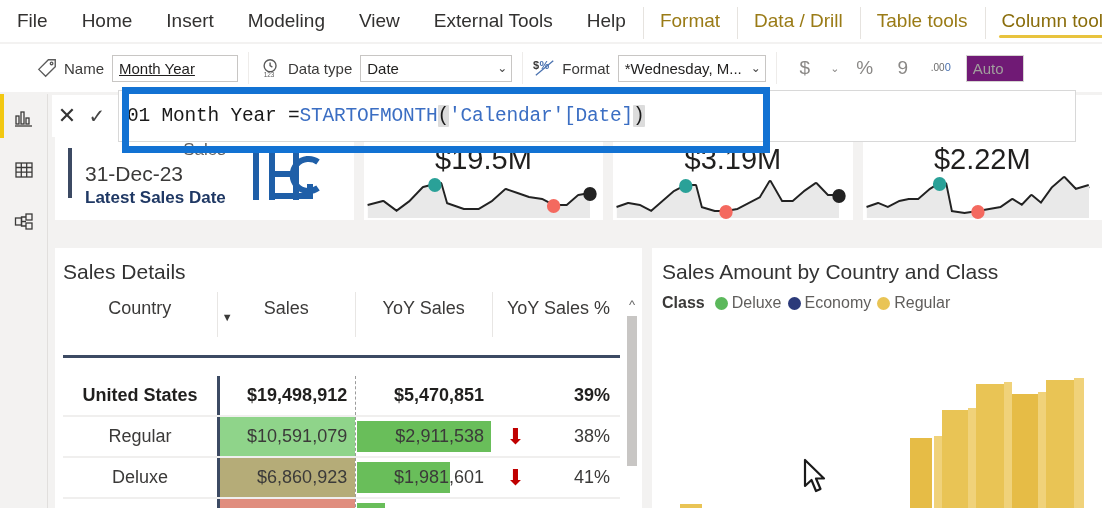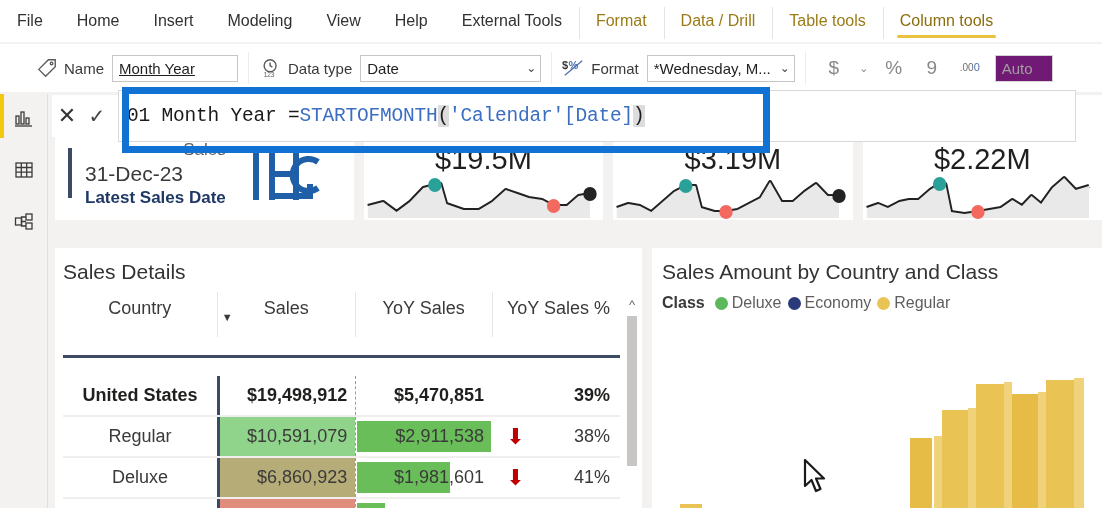--- a/index.html
+++ b/index.html
@@ -11,21 +11,21 @@
   }
   #app { position: relative; width: 1102px; height: 508px; background: #f3f2f1; }
 
   
   .ribbon-tabs {
     position: absolute; left: 0; top: 0; width: 1102px; height: 42px;
     background: #ffffff; display: flex; align-items: stretch;
   }
   .tab {
     display: flex; align-items: center; padding: 0 17px;
-    font-size: 16px; color: #323130; white-space: nowrap;
+    font-size: 19px; color: #323130; white-space: nowrap;
     position: relative; cursor: default;
   }
   .tab.ctx { color: #9a7b16; }
   .tab.ctx-sep::before {
     content: ""; position: absolute; left: 0; top: 7px; bottom: 3px;
     width: 1px; background: #e6e3df;
   }
   .tab.active-ctx { color: #8a6d0b; }
   .tab.active-ctx::after {
     content: ""; position: absolute; left: 14px; right: 14px; bottom: 4px;
@@ -53,21 +53,21 @@
     font-size: 15px; color: #201f1e; padding: 0 6px;
     display: flex; align-items: center; white-space: nowrap; overflow: hidden;
   }
   .rb-name-input { width: 126px; text-decoration: underline; }
   .rb-combo {
     height: 27px; border: 1px solid #c8c6c4; background: #fff;
     font-size: 15px; color: #201f1e; padding: 0 4px 0 6px;
     display: flex; align-items: center; justify-content: space-between;
     white-space: nowrap; overflow: hidden;
   }
-  .rb-dtype { width: 181px; text-align: right; }
+  .rb-dtype { width: 152px; text-align: right; }
   .rb-fmt { width: 148px; }
   .chev { color: #4a4a4a; font-size: 12px; margin-left: 4px; }
   .rb-btn {
     min-width: 30px; height: 30px; display: flex; align-items: center; justify-content: center;
     font-size: 19px; color: #8a8886; margin: 0 4px;
   }
   .rb-btn.small-chev { min-width: 14px; font-size: 11px; }
   .dec-icon { display: flex; align-items: center; line-height: 0.85; color: #6c6c6c; }
   .dec-icon .top { font-size: 10px; }
   .dec-icon .bot { font-size: 11px; color: #4a72b0; }
@@ -225,24 +225,24 @@
     <div class="tab">
         <span>Insert</span>
       </div>
     <div class="tab">
         <span>Modeling</span>
       </div>
     <div class="tab">
         <span>View</span>
       </div>
     <div class="tab">
+        <span>External Tools</span>
+      </div>
+    <div class="tab">
         <span>Help</span>
-      </div>
-    <div class="tab">
-        <span>External Tools</span>
       </div>
     <div class="tab ctx ctx-sep">
         <span>Format</span>
       </div>
     <div class="tab ctx ctx-sep">
         <span>Data / Drill</span>
       </div>
     <div class="tab ctx ctx-sep">
         <span>Table tools</span>
       </div>

